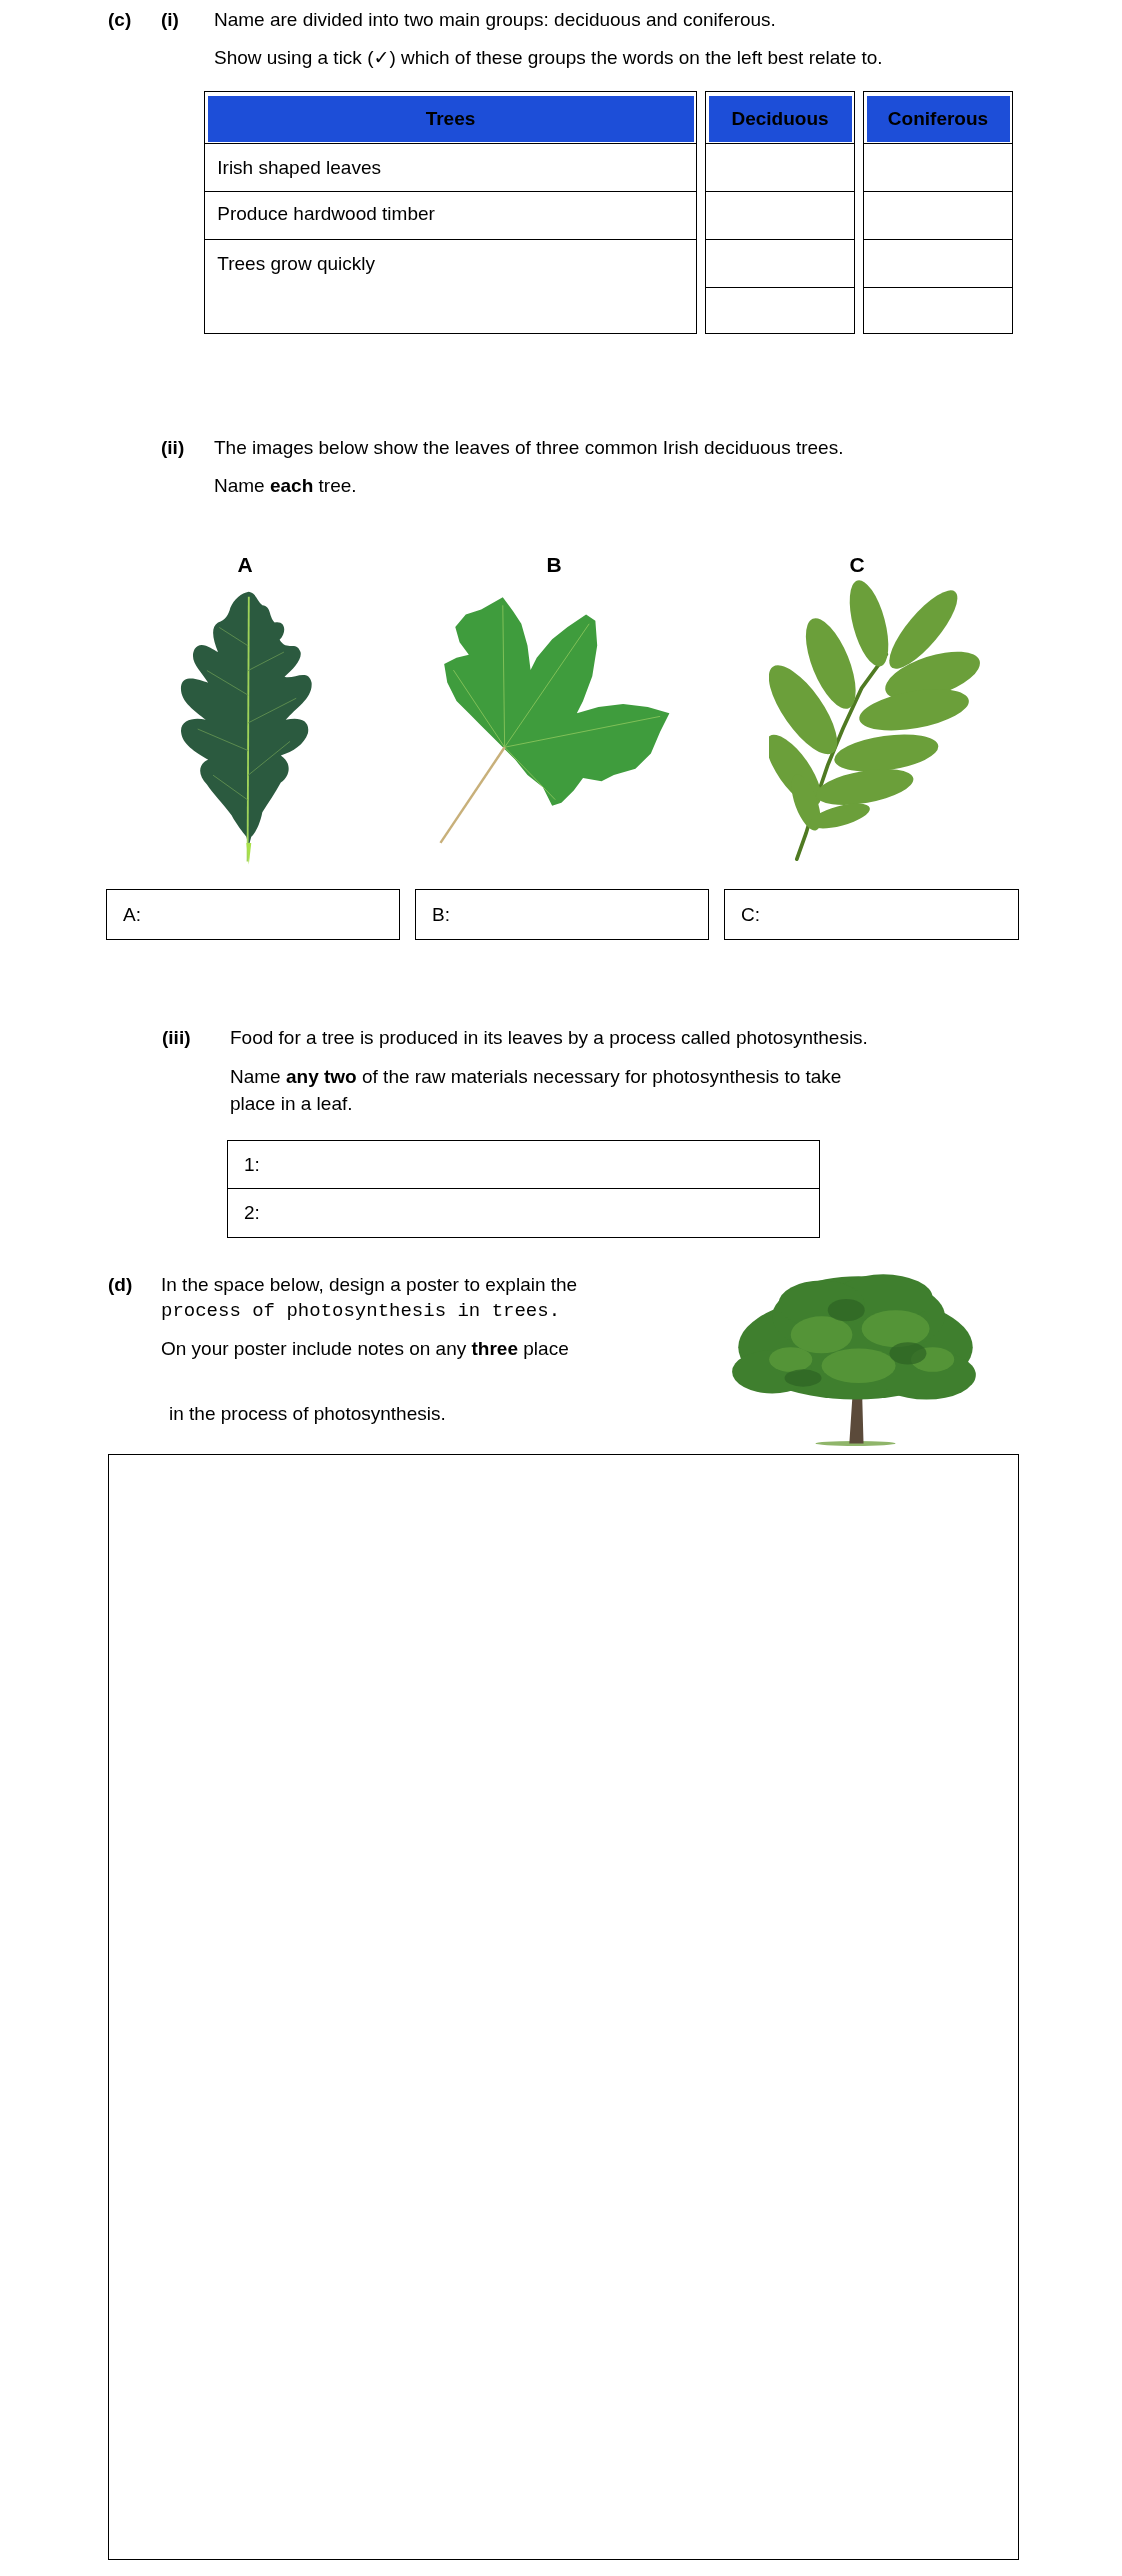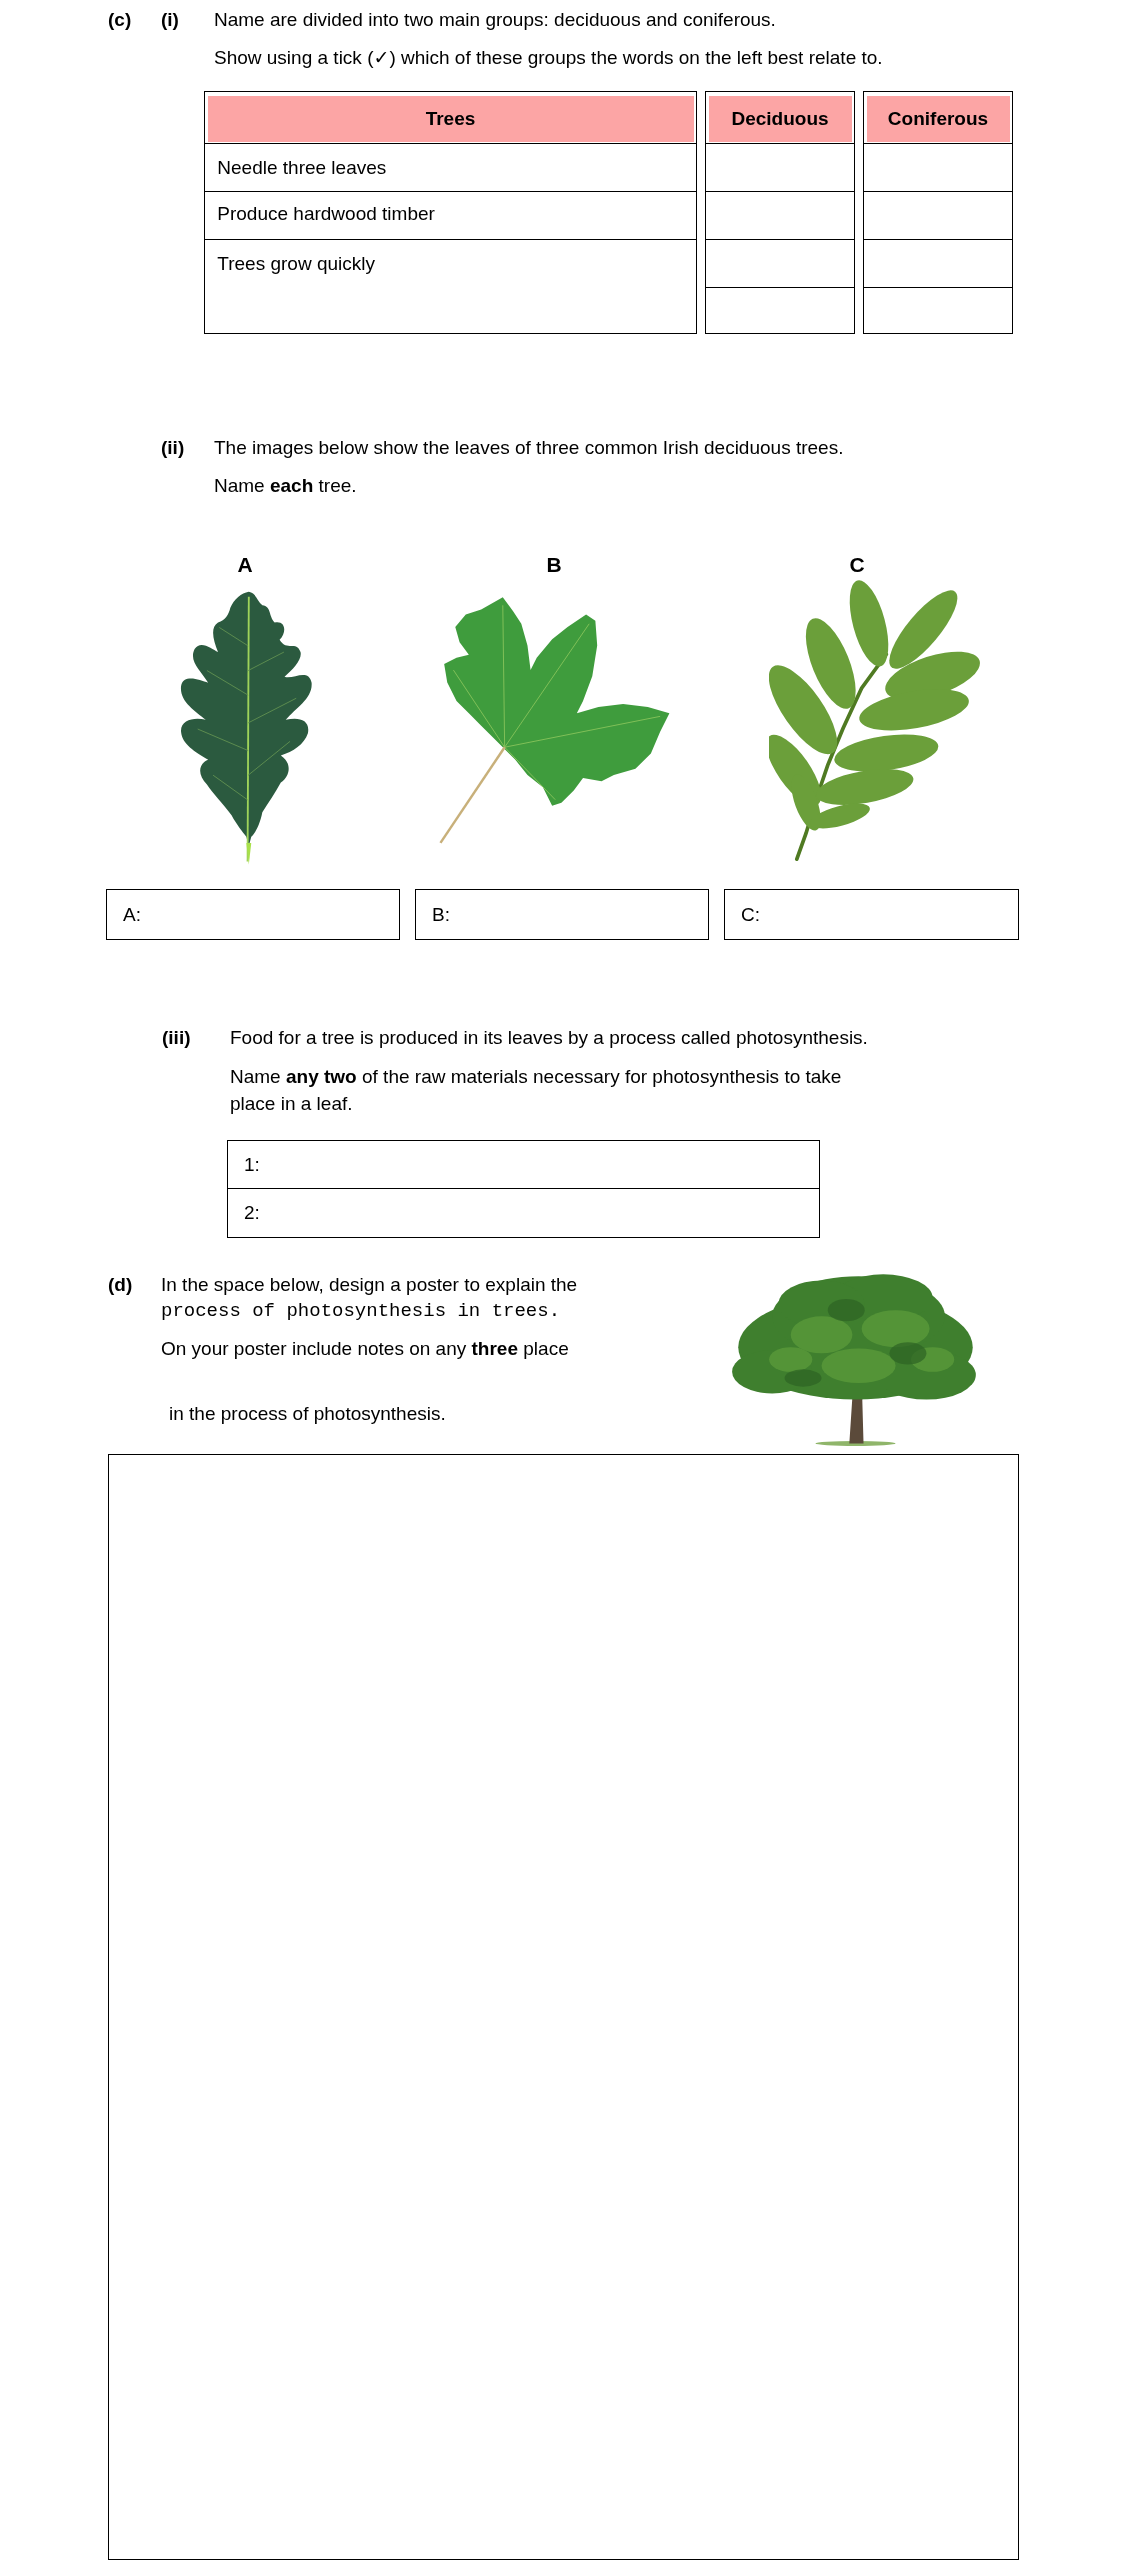--- a/index.html
+++ b/index.html
@@ -10,21 +10,21 @@
   }
   .abs { position: absolute; }
   .txt { font-size: 19px; line-height: 27px; white-space: nowrap; }
   .lbl { font-weight: bold; font-size: 19px; line-height: 27px; }
   b, .bold { font-weight: bold; }
 
   
   .tcol { position: absolute; border: 1.9px solid #000; box-sizing: border-box; background: #fff; }
   .tcol .hdr {
     position: absolute; left: 2.5px; right: 2.5px; top: 3.7px; height: 46px;
-    background: #fca5a5; display: flex; align-items: center; justify-content: center;
+    background: #1d4ed8; display: flex; align-items: center; justify-content: center;
     font-weight: bold; font-size: 19px;
   }
   .tcol .row {
     position: absolute; left: 0; right: 0; border-top: 1.2px solid #000; box-sizing: border-box;
     display: flex; align-items: center; padding-left: 12.3px; font-size: 19px;
   }
 
   .box { position: absolute; border: 1.9px solid #000; box-sizing: border-box; background: #fff; }
   .box .boxlabel { position: absolute; left: 16px; top: 0; bottom: 0; display: flex; align-items: center; font-size: 19px; }
 
@@ -36,21 +36,21 @@
 
 <div class="abs lbl" style="left:108px; top:6.2px;">(c)</div>
 <div class="abs lbl" style="left:161px; top:6.2px;">(i)</div>
 <div class="abs txt" style="left:214px; top:6.2px;">Name are divided into two main groups:  deciduous and coniferous.</div>
 <div class="abs txt" style="left:214px; top:44px;text-align:right;">Show using a tick (✓) which of these groups the words on the left best relate to.</div>
 
 <div>
 
   <div class="tcol" style="left:204px; top:91px; width:493px; height:243px;">
     <div class="hdr">Trees</div>
-    <div class="row" style="top:51px; height:49px;">Needle three leaves</div>
+    <div class="row" style="top:51px; height:49px;">Irish shaped leaves</div>
     <div class="row" style="top:99px; height:45px;">Produce hardwood timber</div>
     <div class="row" style="top:147px; height:49px;">Trees grow quickly</div>
   </div>
 
   <div class="tcol" style="left:705px; top:91px; width:150px; height:243px;">
     <div class="hdr">Deciduous</div>
     <div class="row" style="top:51px; height:49px;"></div>
     <div class="row" style="top:99px; height:49px;"></div>
     <div class="row" style="top:147px; height:49px;"></div>
     <div class="row" style="top:195px; height:44px;"></div>

